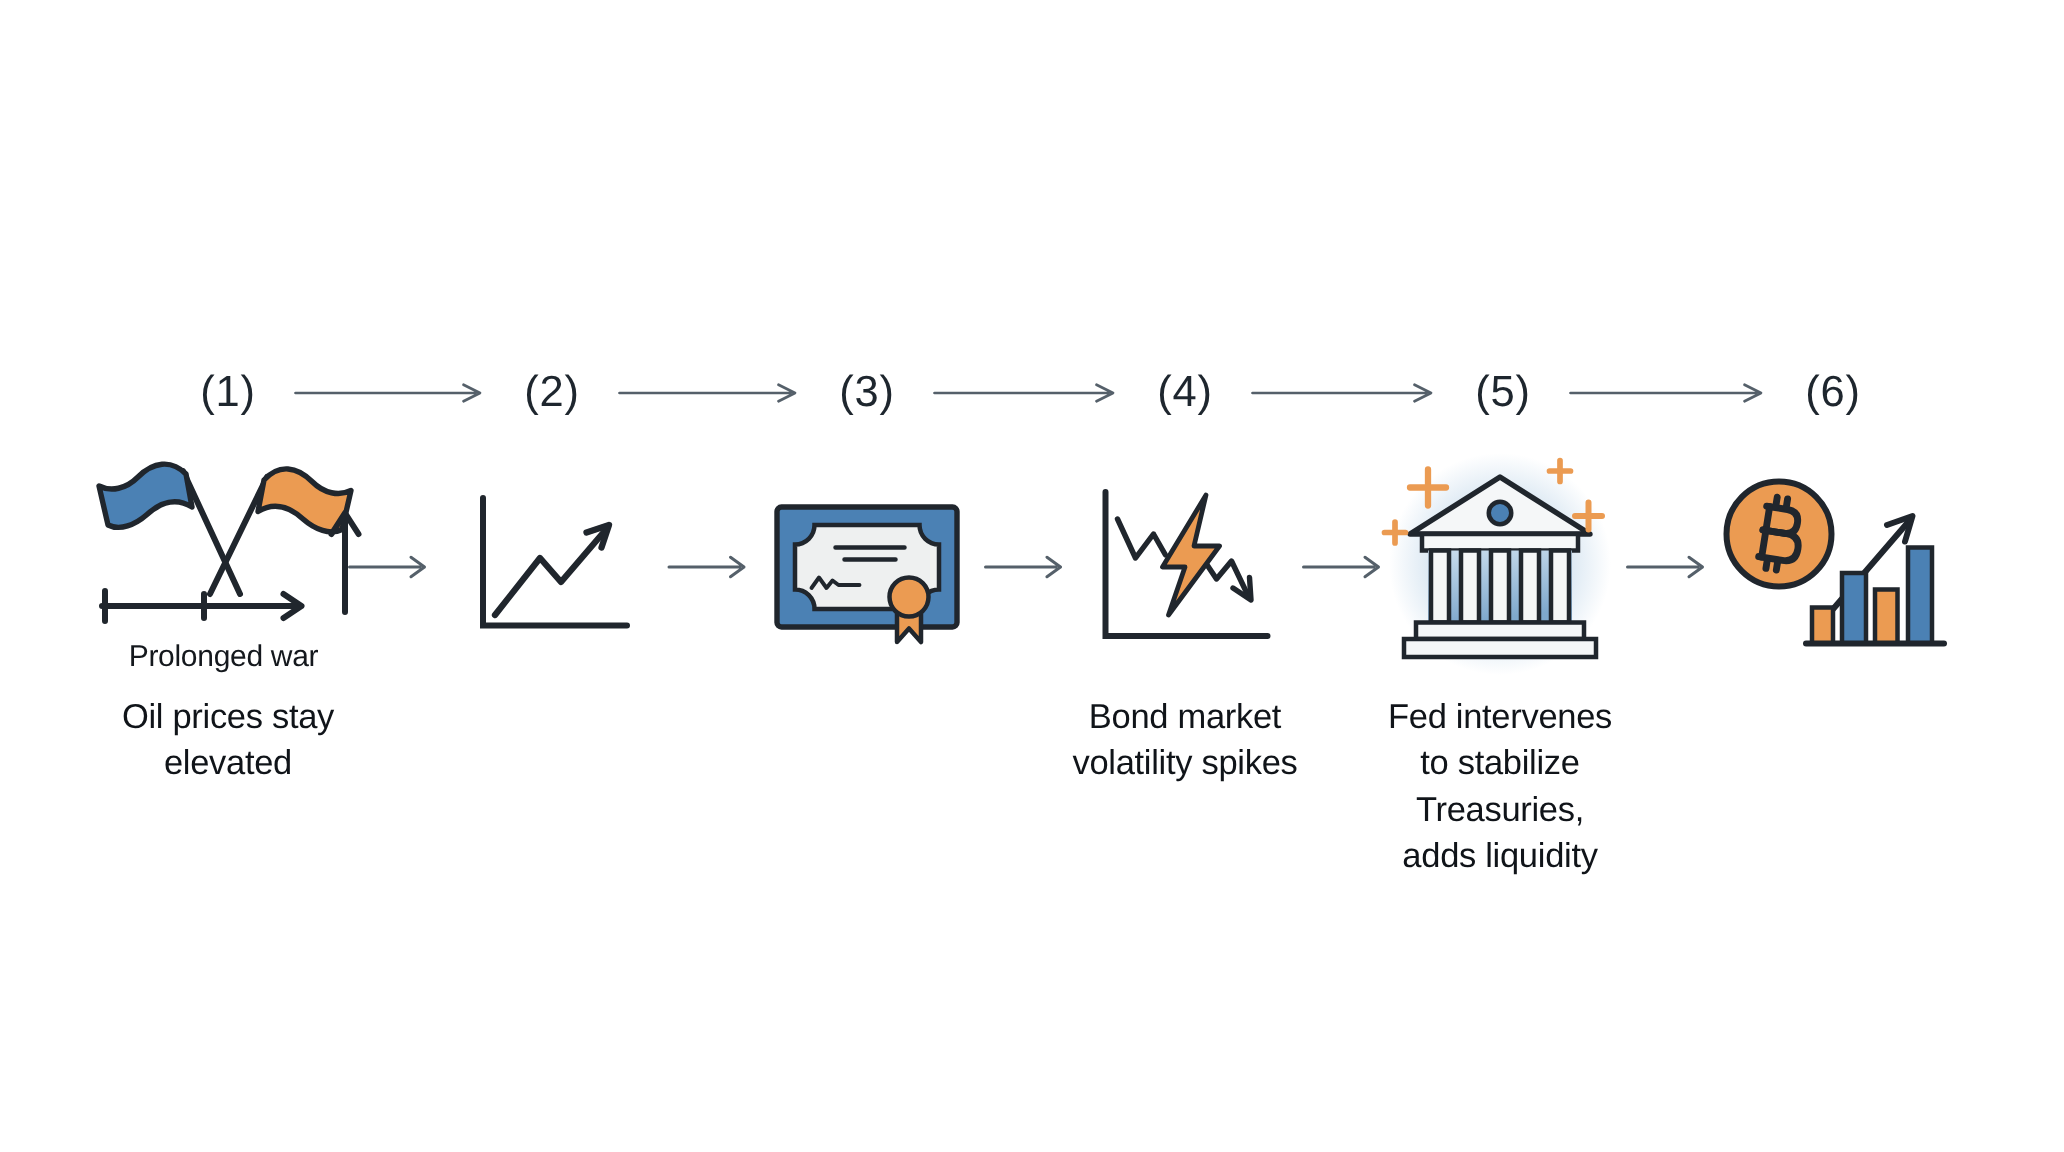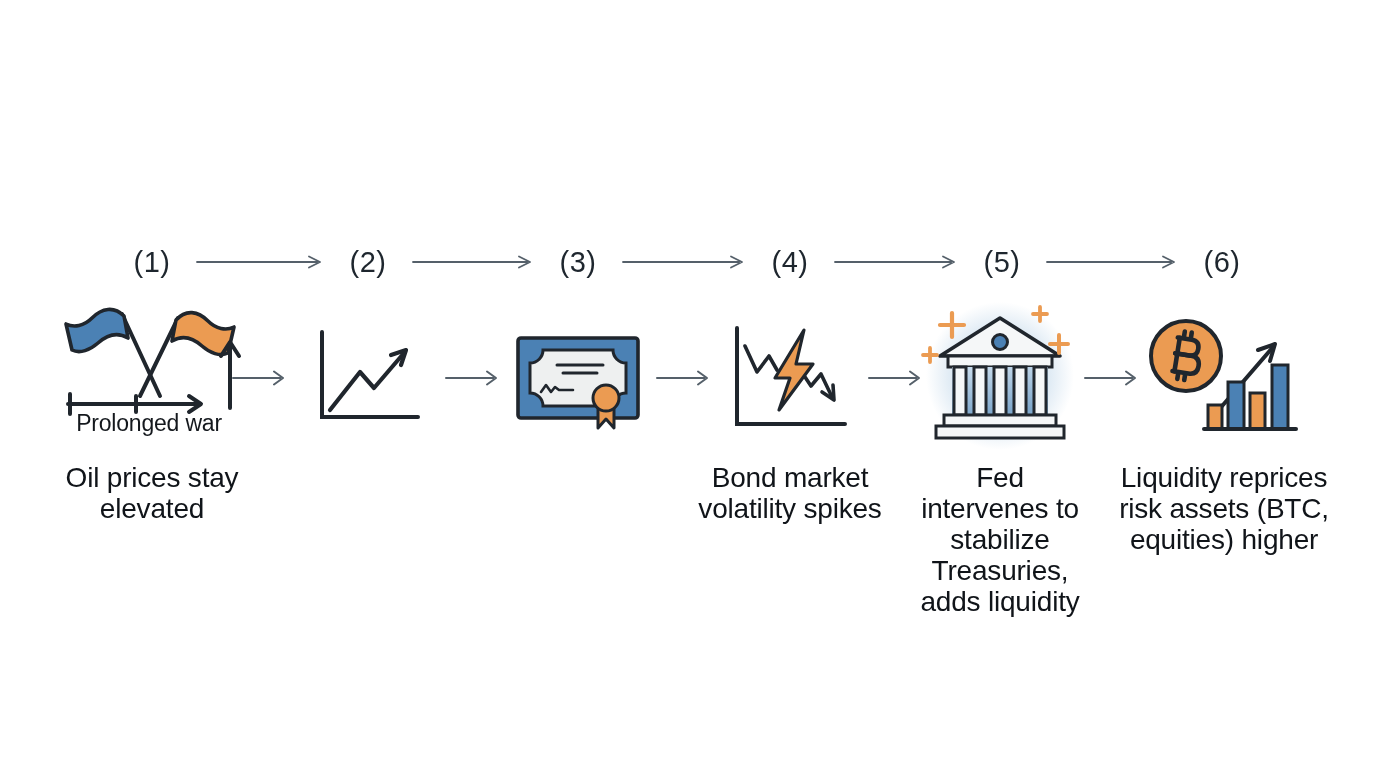--- a/index.html
+++ b/index.html
@@ -19,26 +19,26 @@
 
   .num{
     position:absolute; top:262px; transform:translate(-50%,-50%);
     font-size:29px; color:#1e262e; letter-spacing:0.5px; white-space:nowrap;
   }
   .num-arrow{position:absolute; top:255px;}
   .icon-arrow{position:absolute; top:369px;}
   .icon-wrap{position:absolute;}
 
   .caption{
-    position:absolute; top:410px; transform:translateX(-50%);
-    font-size:23px; color:#14181d; white-space:nowrap; letter-spacing:-0.2px;
+    position:absolute; top:427px; transform:translateX(-50%);
+    font-size:20px; color:#14181d; white-space:nowrap; letter-spacing:-0.2px;
   }
   .label{
     position:absolute; top:462px; transform:translateX(-50%);
-    font-size:28px; line-height:31px; text-align:center;
+    font-size:23px; line-height:31px; text-align:center;
     color:var(--text-dark); letter-spacing:-0.2px;
   }
 
   
   .s-dark{stroke:var(--outline);}
   .s-orange{stroke:var(--orange);}
   .f-blue{fill:var(--blue);}
   .f-orange{fill:var(--orange);}
   .f-paper{fill:var(--paper);}
   .f-bld{fill:var(--building);}
@@ -179,15 +179,14 @@
   <svg class="icon-arrow" style="left:868px" width="56" height="18">
     <path d="M1,9 H48 M42,2.5 L51,9 L42,15.5" class="nf" stroke="var(--arrow-gray)" stroke-width="2" stroke-linecap="round" stroke-linejoin="round"></path>
   </svg>
   <svg class="icon-arrow" style="left:1084px" width="56" height="18">
     <path d="M1,9 H48 M42,2.5 L51,9 L42,15.5" class="nf" stroke="var(--arrow-gray)" stroke-width="2" stroke-linecap="round" stroke-linejoin="round"></path>
   </svg>
 
   <div class="label" style="left:152px;  width:200px">Oil prices stay elevated</div>
   <div class="label" style="left:1000px; width:165px">Fed intervenes to stabilize Treasuries, adds liquidity</div>
   <div class="label" style="left:790px;  width:195px">Bond market volatility spikes</div>
-  <div class="label" style="left:1224px; width:215px">Liquidity reprices risk assets (BTC, equities) higher</div>
 
 </div>
 
 </body></html>

